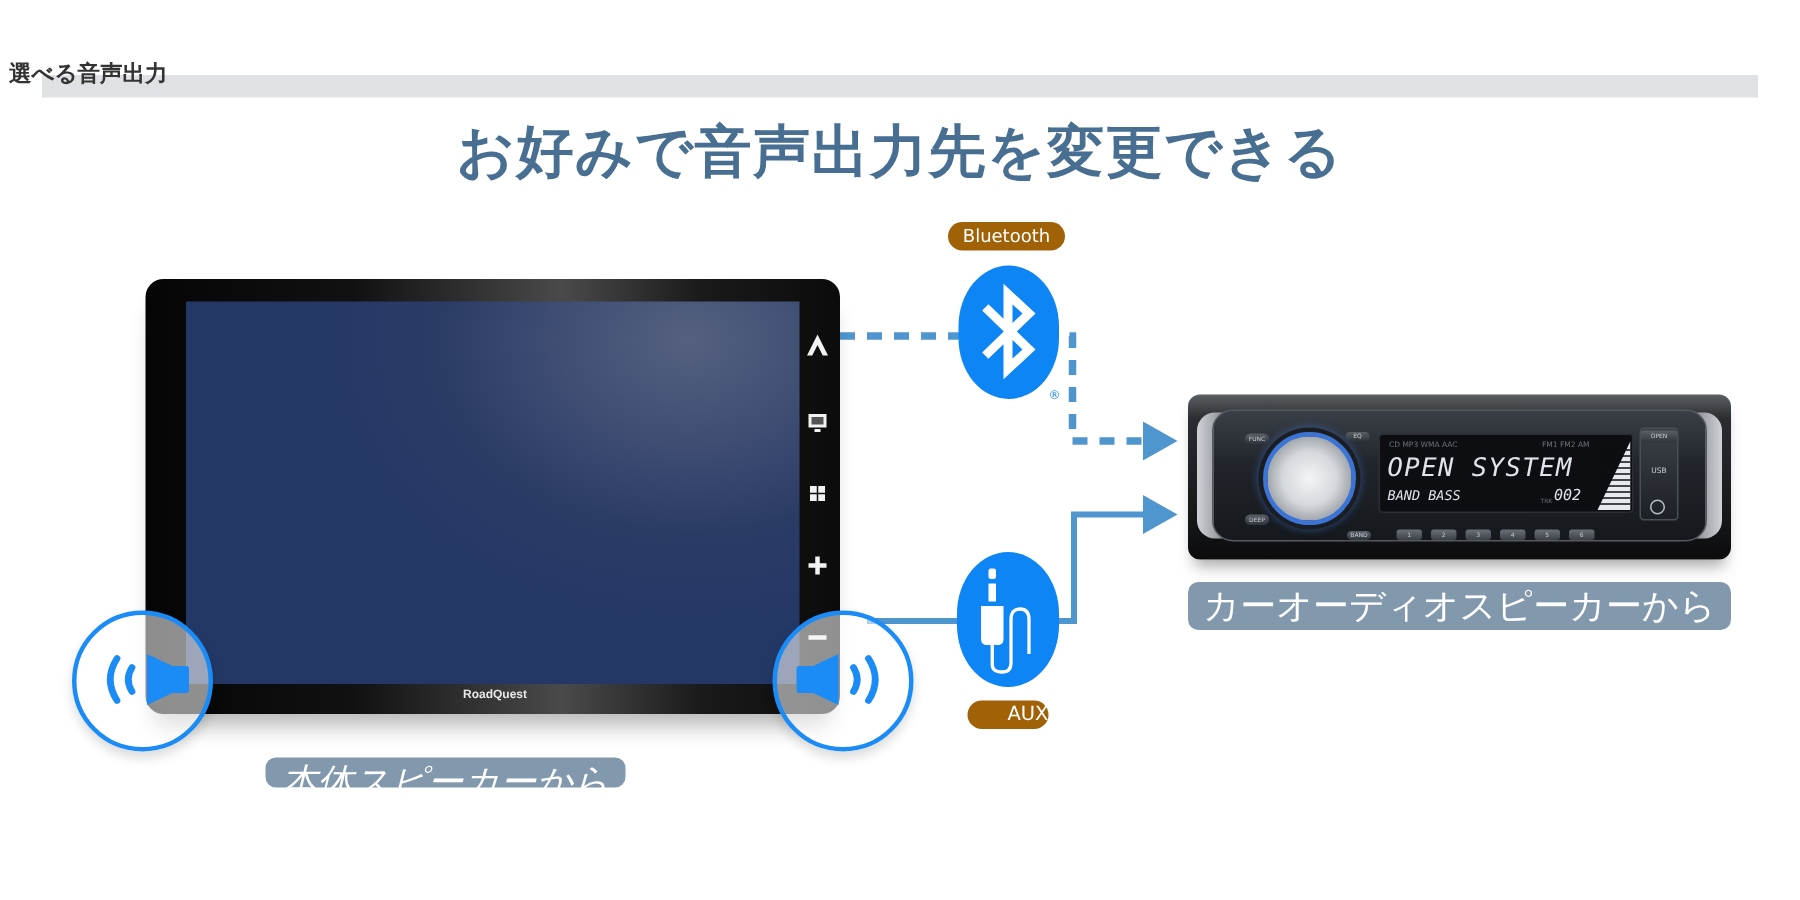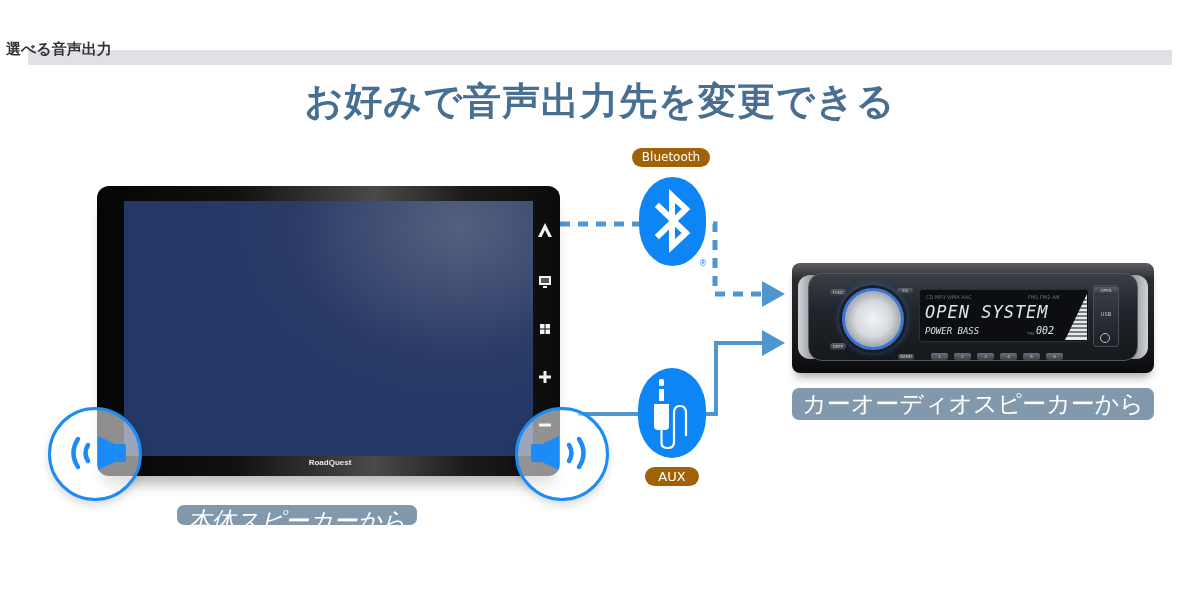--- a/index.html
+++ b/index.html
@@ -140,38 +140,38 @@
 <div class="abs" style="left:699px;top:259px;font-size:8px;color:#1b8bf6;">®</div>
 
 <div class="abs blob" style="left:638px;top:368px;width:68px;height:90px;">
   <svg width="68" height="90" viewBox="0 0 68 90">
     <rect x="21" y="11" width="5" height="7" rx="1.5" fill="#fff"></rect>
     <rect x="21" y="21" width="5" height="12" fill="#fff"></rect>
     <path d="M16 36 L31 36 L31 58 Q31 62 27 62 L20 62 Q16 62 16 58 Z" fill="#fff"></path>
     <path d="M23.5 62 L23.5 75 Q23.5 80 30 80 Q36 80 36 74 L36 45 Q36 38 42 38 Q48 38 48 45 L48 68" fill="none" stroke="#fff" stroke-width="2.2"></path>
   </svg>
 </div>
-<div class="abs pill-dark" style="left:645px;top:467px;width:54px;height:19px;line-height:19px;font-size:13px;">AUX</div>
+<div class="abs pill-dark" style="left:645px;top:467px;width:54px;height:19px;line-height:19px;font-size:13px;text-align:right;">AUX</div>
 
 <div class="abs stereo">
   <div class="stereo-wing-l"></div>
   <div class="stereo-wing-r"></div>
   <div class="stereo-face"></div>
 </div>
 <div class="abs mini-btn" style="left:830px;top:289px;width:16px;height:7px;line-height:7px;">FUNC</div>
 <div class="abs mini-btn" style="left:897px;top:288px;width:16px;height:6px;line-height:6px;">EQ</div>
 <div class="abs mini-btn" style="left:830px;top:343px;width:16px;height:7px;line-height:7px;">DEEP</div>
 <div class="abs mini-btn" style="left:898px;top:354px;width:16px;height:6px;line-height:6px;">BAND</div>
 <div class="abs knob"></div>
 
 <div class="abs lcd">
   <div class="abs lcd-small" style="left:6px;top:4px;">CD MP3 WMA AAC</div>
   <div class="abs lcd-small" style="left:108px;top:4px;">FM1 FM2 AM</div>
   <div class="abs lcd-main" style="left:5px;top:12px;font-size:17px;line-height:20px;">OPEN SYSTEM</div>
-  <div class="abs lcd-main" style="left:5px;top:36px;font-size:9px;line-height:11px;letter-spacing:0;">POWER BASS</div>
+  <div class="abs lcd-main" style="left:5px;top:36px;font-size:9px;line-height:11px;letter-spacing:0;">BAND BASS</div>
   <div class="abs lcd-small" style="left:107px;top:41px;font-size:4px;">TRK</div>
   <div class="abs lcd-main" style="left:116px;top:35px;font-size:10px;line-height:12px;letter-spacing:0;">002</div>
   <svg class="abs" style="left:145px;top:4px;" width="22" height="46" viewBox="0 0 22 46">
     <polygon points="22,0 22,46 0,46" fill="#e6eaef"></polygon>
     <g stroke="#0c0e11" stroke-width="1">
       <line x1="0" y1="6" x2="22" y2="6"></line>
         <line x1="0" y1="10" x2="22" y2="10"></line>
         <line x1="0" y1="14" x2="22" y2="14"></line>
       <line x1="0" y1="18" x2="22" y2="18"></line>
         <line x1="0" y1="22" x2="22" y2="22"></line>

